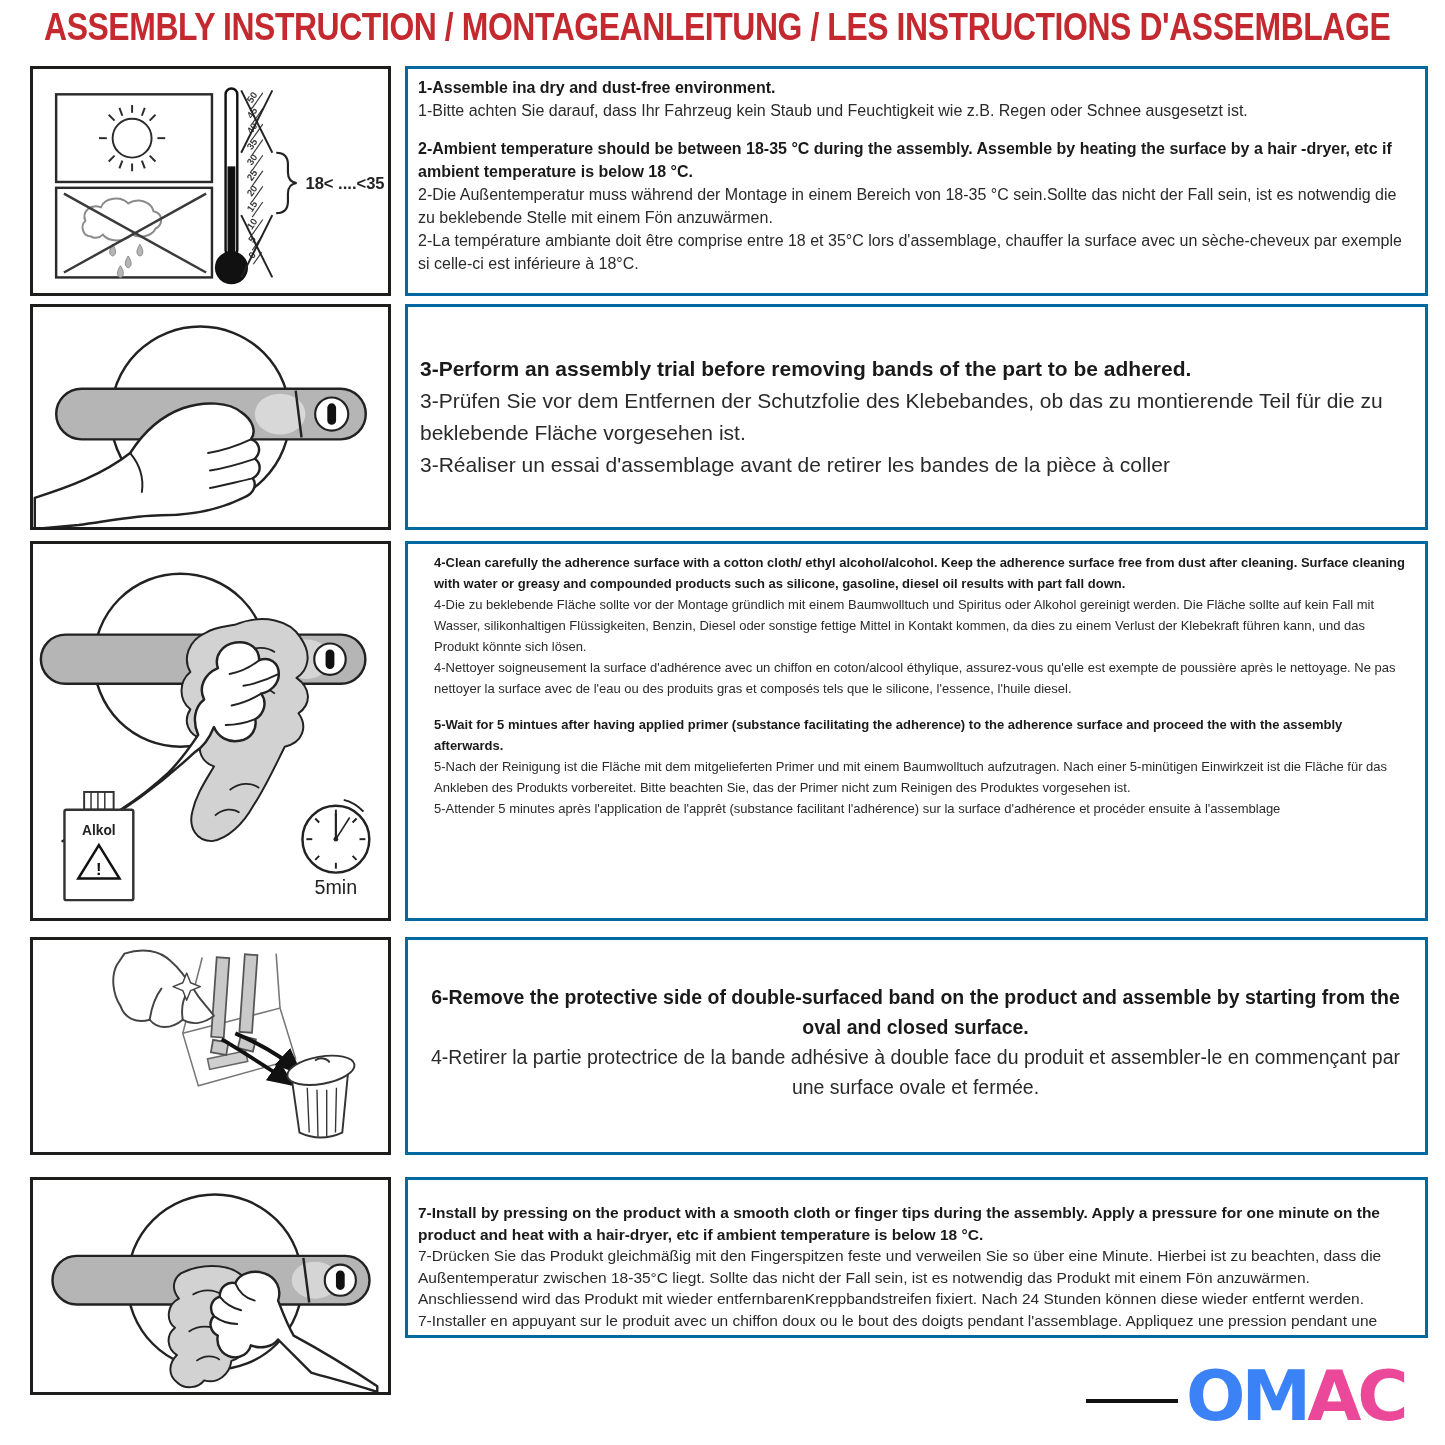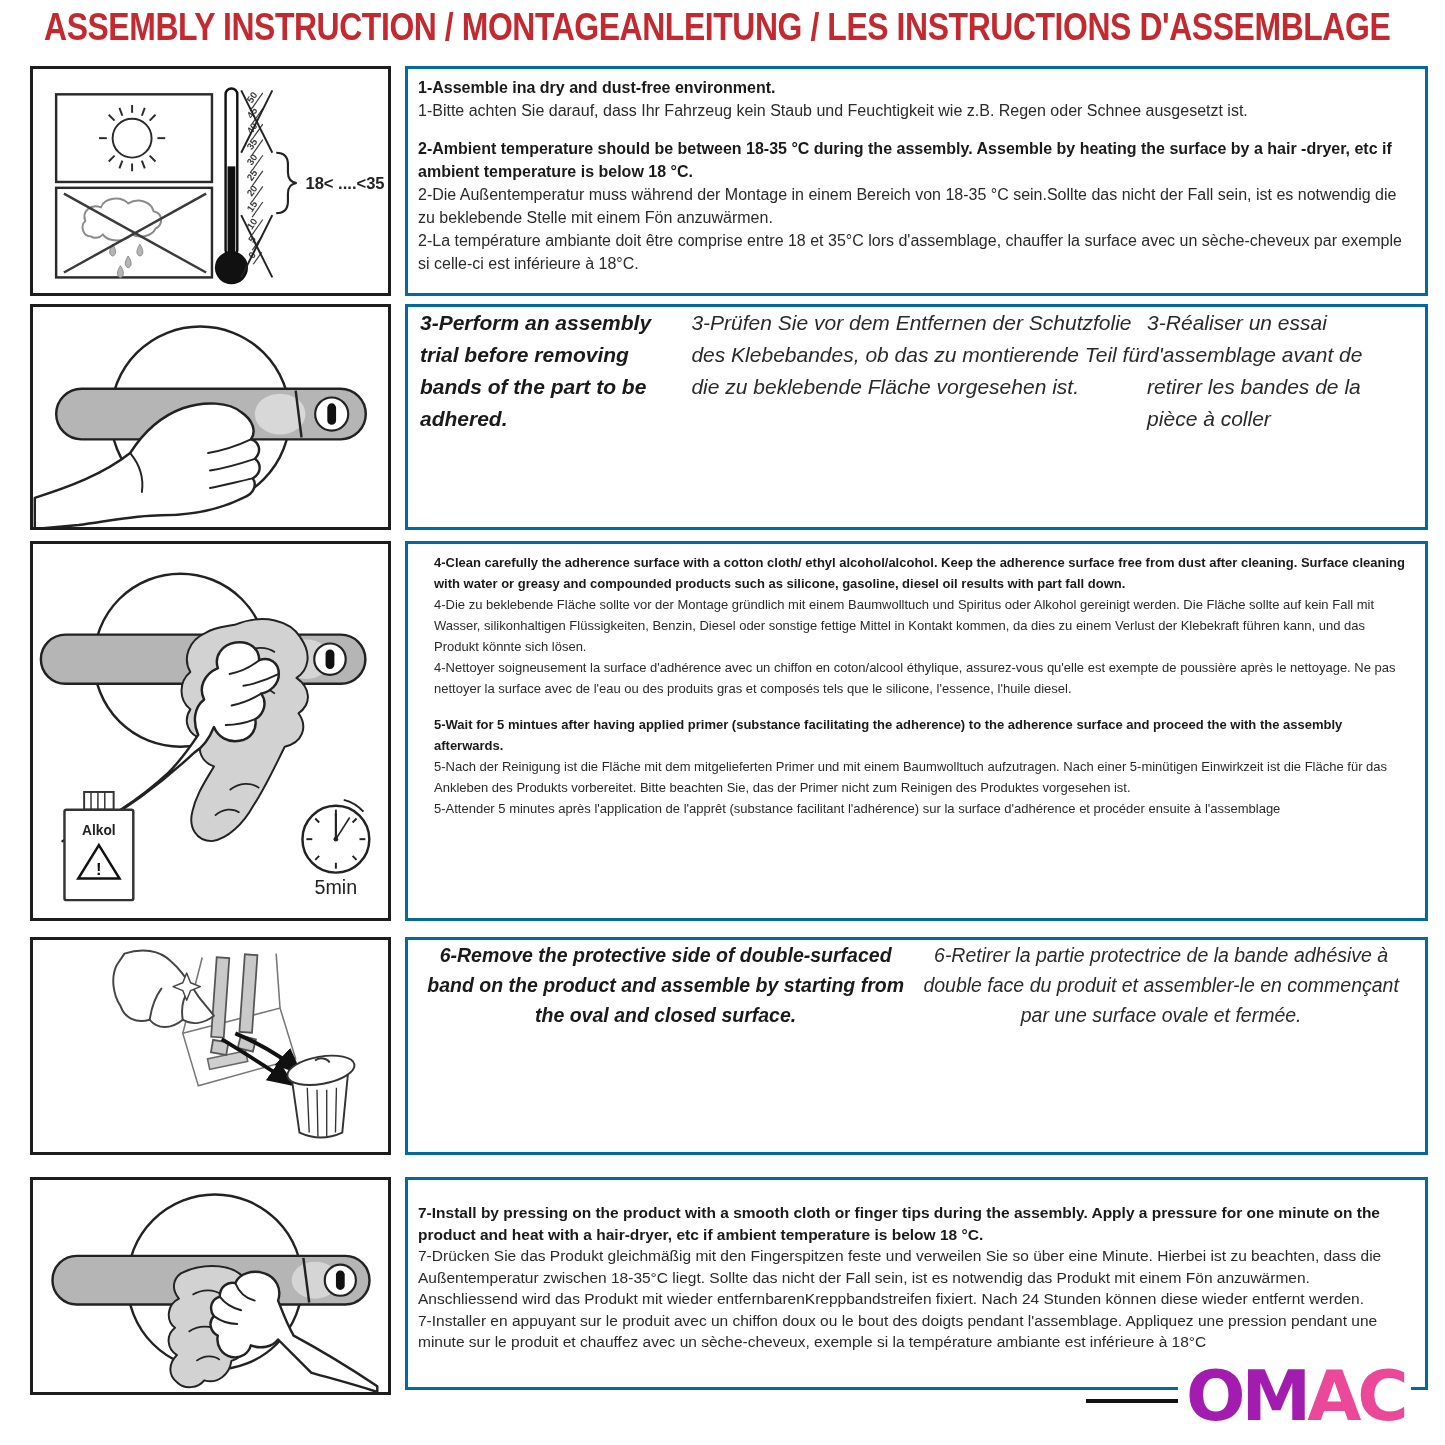--- a/index.html
+++ b/index.html
@@ -9,35 +9,35 @@
         font-size:38px;font-weight:bold;color:#c4292f;letter-spacing:-.5px;
         transform:scaleX(.84);transform-origin:left top;}
   .imgbox{position:absolute;left:30px;width:361px;border:3px solid #1d1d1b;background:#fff;box-sizing:border-box;}
   .txtbox{position:absolute;left:405px;width:1023px;border:3px solid #0369a1;background:#fff;
           box-sizing:border-box;overflow:hidden;}
   .imgbox svg{position:absolute;left:0;top:0;width:100%;height:100%;}
   .r1{top:66px;height:230px;}   .t1{top:66px;height:230px;}
   .r2{top:304px;height:226px;}  .t2{top:304px;height:226px;}
   .r3{top:541px;height:380px;padding-left:28px;}  .t3{top:541px;height:380px;}
   .r4{top:937px;height:218px;}  .t4{top:937px;height:218px;}
-  .r5{top:1177px;height:218px;} .t5{top:1177px;height:213px;}
+  .r5{top:1177px;height:218px;} .t5{top:1177px;height:161px;}
   .txtbox p{margin:0;color:#2a2a2a;}
   .txtbox p.b{font-weight:bold;color:#1a1a1a;}
   .pad-sm{padding:7px 12px 4px 10px;font-size:16px;line-height:23px;}
   .pad-xs{padding:8px 12px 4px 26px;font-size:13px;line-height:21px;}
   .pad-5{padding:22px 14px 4px 10px;font-size:15.5px;line-height:21.5px;}
-  .center-v{display:flex;flex-direction:row;justify-content:center;font-style:italic;}
+  .center-v{display:flex;flex-direction:column;justify-content:center;}
   .big{font-size:21px;line-height:32px;padding:0 14px 0 12px;}
   .mid{font-size:19.5px;line-height:30px;padding:0 14px 8px 12px;text-align:center;}
   .gap{margin-top:15px !important;}
   .logo{position:absolute;left:1086px;top:1356px;width:356px;height:86px;display:flex;align-items:center;}
   .logo-rule{width:92px;height:4px;background:#111;margin-top:4px;}
   .logo-text{background:#fff;padding:0 6px 6px 8px;font-weight:bold;font-size:70px;
              letter-spacing:-4px;line-height:76px;font-family:"DejaVu Sans","Liberation Sans",sans-serif;}
-  .logo-black{color:#a21caf;} .logo-red{color:#ec4899;}
+  .logo-black{color:#3b82f6;} .logo-red{color:#ec4899;}
   text{font-family:"Liberation Sans",sans-serif;}
 </style>
 </head>
 <body>
 
 <div class="page">
 
   <div class="page-title">ASSEMBLY INSTRUCTION / MONTAGEANLEITUNG / LES INSTRUCTIONS D'ASSEMBLAGE</div>
 
   <div class="imgbox r1">
@@ -283,21 +283,21 @@
           <line x1="310" y1="152" x2="309" y2="198"></line>
         </g>
         <ellipse cx="294" cy="134" rx="35" ry="14" transform="rotate(-10 294 134)"></ellipse>
         <path d="M288,124 a9,7 0 0 1 15,2" fill="none"></path>
       </g>
     </svg>
   </div>
 
   <div class="txtbox t4 center-v mid">
     <p class="b">6-Remove the protective side of double-surfaced band on the product and assemble by starting from the oval and closed surface.</p>
-    <p>6-Retirer la partie protectrice de la bande adhésive à double face du produit et assembler-le en commençant par une surface ovale et fermée.</p>
+    <p>4-Retirer la partie protectrice de la bande adhésive à double face du produit et assembler-le en commençant par une surface ovale et fermée.</p>
   </div>
 
   <div class="imgbox r5">
     <svg viewBox="0 0 361 218">
       <circle cx="185" cy="105" r="90" fill="#fff" stroke="#222" stroke-width="2.5"></circle>
       <g>
         <rect x="18" y="78" width="326" height="50" rx="25" fill="#b5b5b5" stroke="#222" stroke-width="2.5"></rect>
         <ellipse cx="288" cy="103" rx="24" ry="19" fill="#d5d5d5"></ellipse>
         <line x1="276" y1="80" x2="282" y2="126" stroke="#222" stroke-width="2.5"></line>
         <circle cx="314" cy="103" r="16" fill="#fff" stroke="#222" stroke-width="2.2"></circle>

